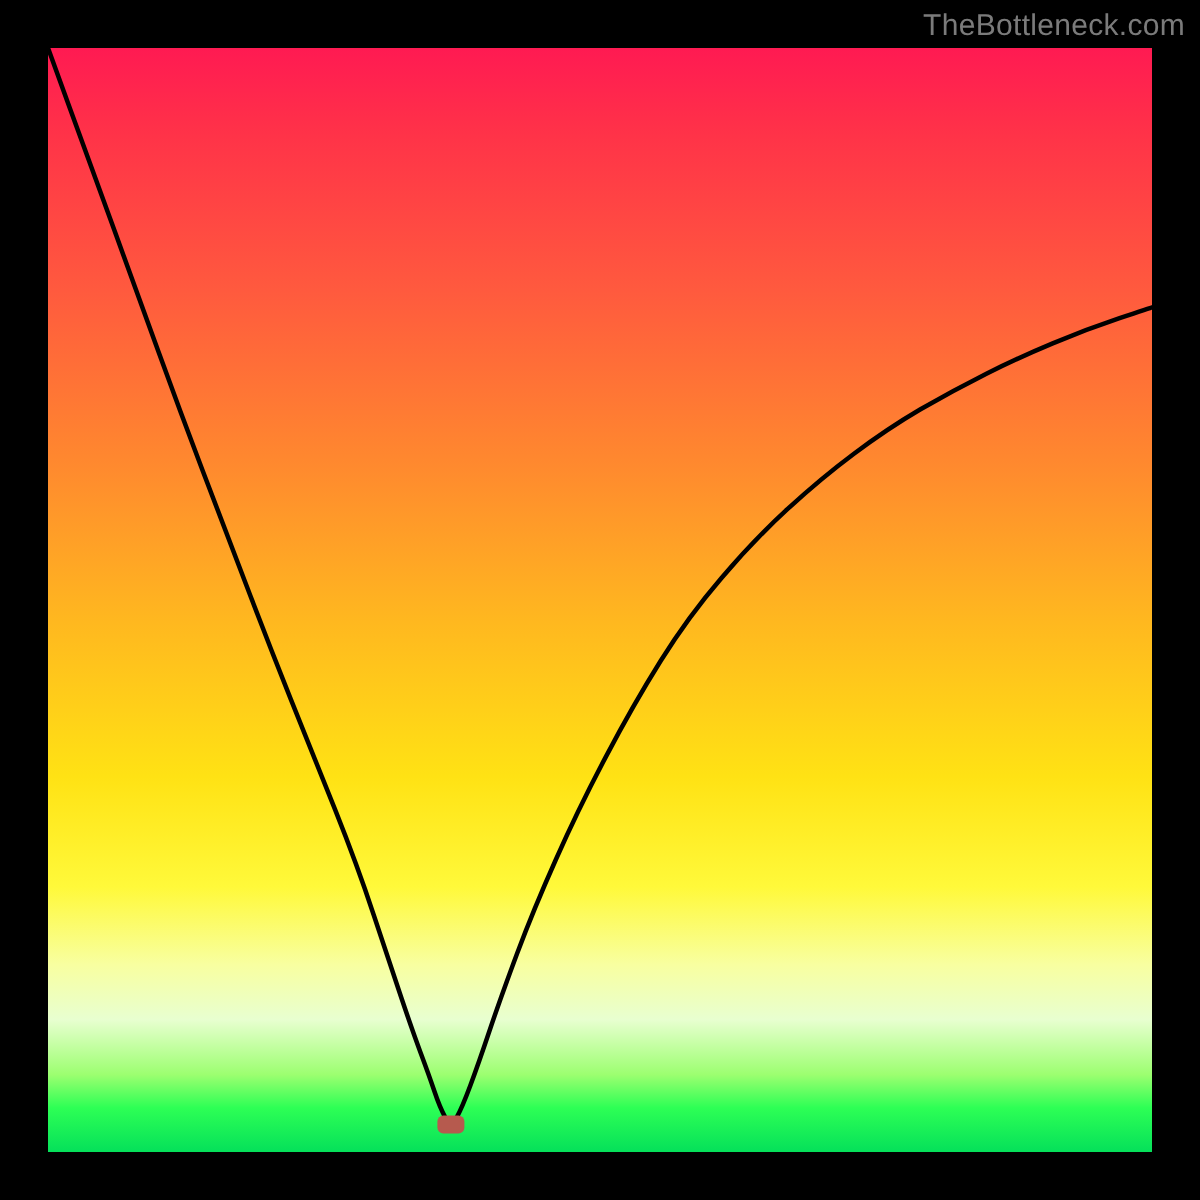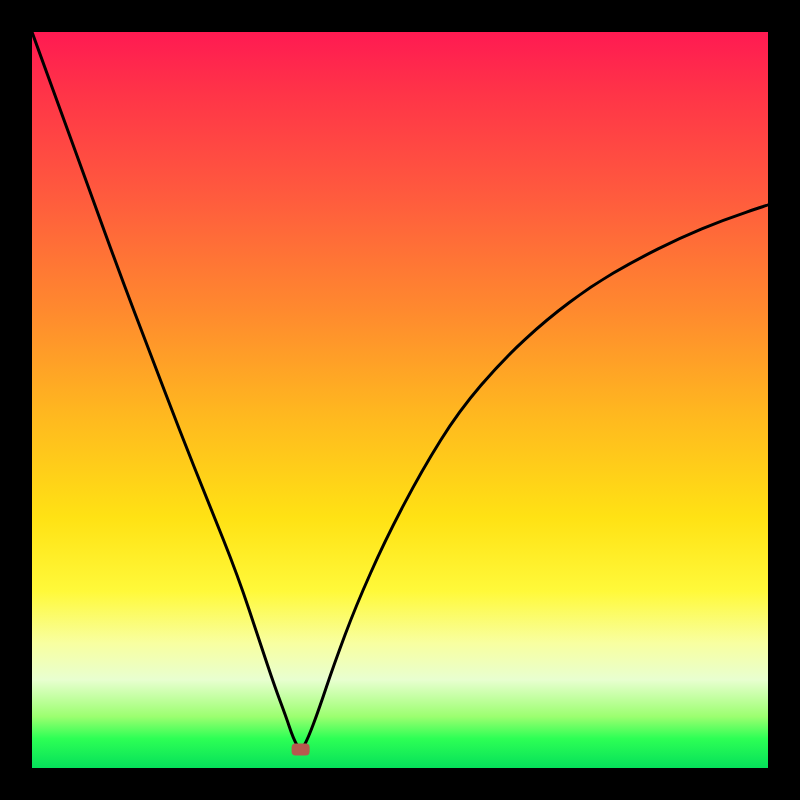--- a/index.html
+++ b/index.html
@@ -58,20 +58,21 @@
     color: #7b7b7b;
     font-size: 20px;
     letter-spacing: 0.2px;
     user-select: none;
   }
 </style>
 </head>
 <body>
 
 <div class="frame">
+  <div class="watermark">TheBottleneck.com</div>
 
   <div class="plot-area">
     <div class="gradient-bg"></div>
     <svg class="curve-svg" viewBox="0 0 736 736" preserveAspectRatio="none">
       <path fill="none" stroke="#000000" stroke-width="3" stroke-linecap="round" stroke-linejoin="round" d="M 0.0 0.0 Q 0.0 0.0 14.7 40.5 Q 29.4 81.0 44.2 121.4 Q 58.9 161.9 73.6 202.4 Q 88.3 242.9 103.0 281.5 Q 117.8 320.2 132.5 358.8 Q 147.2 397.4 161.9 434.2 Q 176.6 471.0 191.4 507.8 Q 206.1 544.6 217.1 577.8 Q 228.2 610.9 235.5 633.0 Q 242.9 655.0 248.4 669.8 Q 253.9 684.5 257.6 695.5 Q 261.3 706.6 265.0 713.2 Q 268.6 719.8 272.3 713.2 Q 276.0 706.6 281.5 691.8 Q 287.0 677.1 294.4 655.0 Q 301.8 633.0 312.8 603.5 Q 323.8 574.1 338.6 541.0 Q 353.3 507.8 371.7 472.9 Q 390.1 437.9 408.5 408.5 Q 426.9 379.0 449.0 353.3 Q 471.0 327.5 493.1 307.3 Q 515.2 287.0 537.3 270.5 Q 559.4 253.9 581.4 241.0 Q 603.5 228.2 625.6 217.1 Q 647.7 206.1 669.8 196.9 Q 691.8 187.7 713.9 180.3 T 736.0 173.0"></path>
       <rect rx="4" ry="4" width="18" height="12" fill="#b65a4e" x="259.6" y="711.6"></rect>
     </svg>
   </div>
 </div>
 

